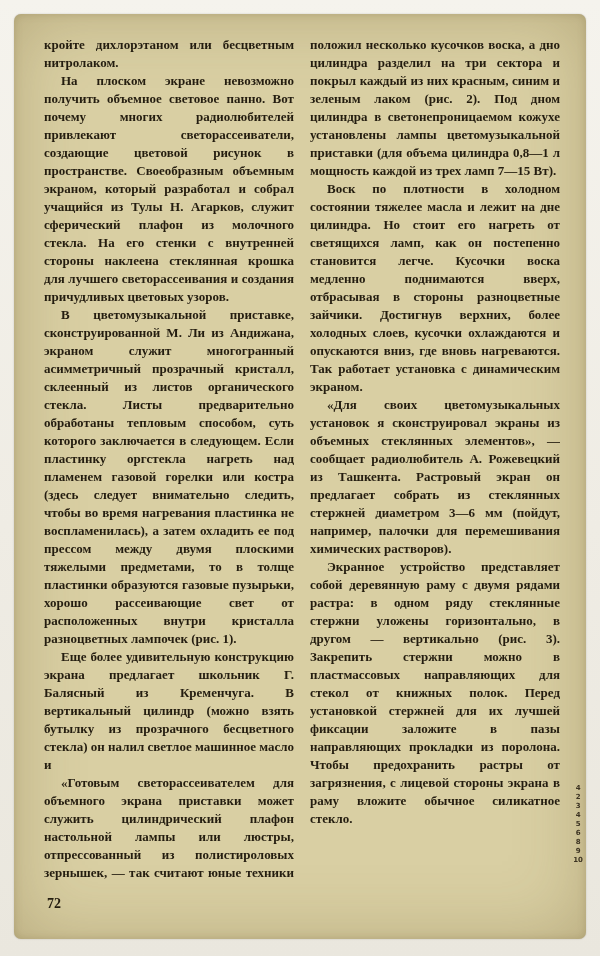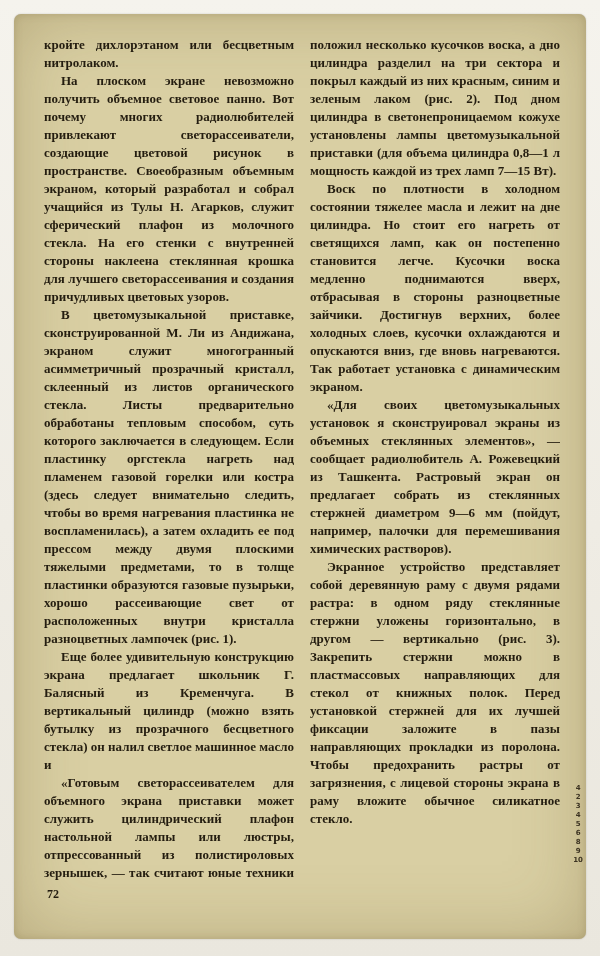--- a/index.html
+++ b/index.html
@@ -38,23 +38,23 @@
     font-size: 13px;
     line-height: 18px;
     font-weight: 600;
     hyphens: auto;
     -webkit-hyphens: auto;
   }
   .col p { margin: 0; text-indent: 17px; }
   .col p.cont { text-indent: 0; }
   .page-number {
     position: absolute;
-    left: 33px; bottom: 37px;
+    left: 33px; bottom: 27px;
     font-family: "Liberation Serif", "DejaVu Serif", serif;
-    font-size: 12px;
+    font-size: 14px;
     font-weight: 700;
     color: var(--ink, #241d10);
   }
   .marks {
     position: absolute;
     right: 3px; bottom: 74px;
     display: flex;
     flex-direction: column;
     align-items: center;
     font-family: "DejaVu Sans", sans-serif;
@@ -74,21 +74,21 @@
       <div class="col">
         <p class="cont">кройте дихлорэтаном или бесцветным нитролаком.</p>
         <p>На плоском экране невозможно получить объемное световое панно. Вот почему многих радиолюбителей привлекают светорассеиватели, создающие цветовой рисунок в пространстве. Своеобразным объемным экраном, который разработал и собрал учащийся из Тулы Н. Агарков, служит сферический плафон из молочного стекла. На его стенки с внутренней стороны наклеена стеклянная крошка для лучшего светорассеивания и создания причудливых цветовых узоров.</p>
         <p>В цветомузыкальной приставке, сконструированной М. Ли из Андижана, экраном служит многогранный асимметричный прозрачный кристалл, склеенный из листов органического стекла. Листы предварительно обработаны тепловым способом, суть которого заключается в следующем. Если пластинку оргстекла нагреть над пламенем газовой горелки или костра (здесь следует внимательно следить, чтобы во время нагревания пластинка не воспламенилась), а затем охладить ее под прессом между двумя плоскими тяжелыми предметами, то в толще пластинки образуются газовые пузырьки, хорошо рассеивающие свет от расположенных внутри кристалла разноцветных лампочек (рис. 1).</p>
         <p>Еще более удивительную конструкцию экрана предлагает школьник Г. Балясный из Кременчуга. В вертикальный цилиндр (можно взять бутылку из прозрачного бесцветного стекла) он налил светлое машинное масло и</p>
         <p>«Готовым светорассеивателем для объемного экрана приставки может служить цилиндрический плафон настольной лампы или люстры, отпрессованный из полистироловых зернышек, — так считают юные техники К. Матросов и С. Оцуп из Ленинграда. — Преимущество такого экрана — компактность и хорошее сочетание с интерьером жилой комнаты».</p>
       </div>
       <div class="col">
         <p class="cont">положил несколько кусочков воска, а дно цилиндра разделил на три сектора и покрыл каждый из них красным, синим и зеленым лаком (рис. 2). Под дном цилиндра в светонепроницаемом кожухе установлены лампы цветомузыкальной приставки (для объема цилиндра 0,8—1 л мощность каждой из трех ламп 7—15 Вт).</p>
         <p>Воск по плотности в холодном состоянии тяжелее масла и лежит на дне цилиндра. Но стоит его нагреть от светящихся ламп, как он постепенно становится легче. Кусочки воска медленно поднимаются вверх, отбрасывая в стороны разноцветные зайчики. Достигнув верхних, более холодных слоев, кусочки охлаждаются и опускаются вниз, где вновь нагреваются. Так работает установка с динамическим экраном.</p>
-        <p>«Для своих цветомузыкальных установок я сконструировал экраны из объемных стеклянных элементов», — сообщает радиолюбитель А. Рожевецкий из Ташкента. Растровый экран он предлагает собрать из стеклянных стержней диаметром 9—6 мм (пойдут, например, палочки для перемешивания химических растворов).</p>
+        <p>«Для своих цветомузыкальных установок я сконструировал экраны из объемных стеклянных элементов», — сообщает радиолюбитель А. Рожевецкий из Ташкента. Растровый экран он предлагает собрать из стеклянных стержней диаметром 3—6 мм (пойдут, например, палочки для перемешивания химических растворов).</p>
         <p>Экранное устройство представляет собой деревянную раму с двумя рядами растра: в одном ряду стеклянные стержни уложены горизонтально, в другом — вертикально (рис. 3). Закрепить стержни можно в пластмассовых направляющих для стекол от книжных полок. Перед установкой стержней для их лучшей фиксации заложите в пазы направляющих прокладки из поролона. Чтобы предохранить растры от загрязнения, с лицевой стороны экрана в раму вложите обычное силикатное стекло.</p>
       </div>
     </div>
 
     <div class="page-number">72</div>
 
     <div class="marks">
       <span>4</span>
       <span>2</span>
       <span>3</span>

